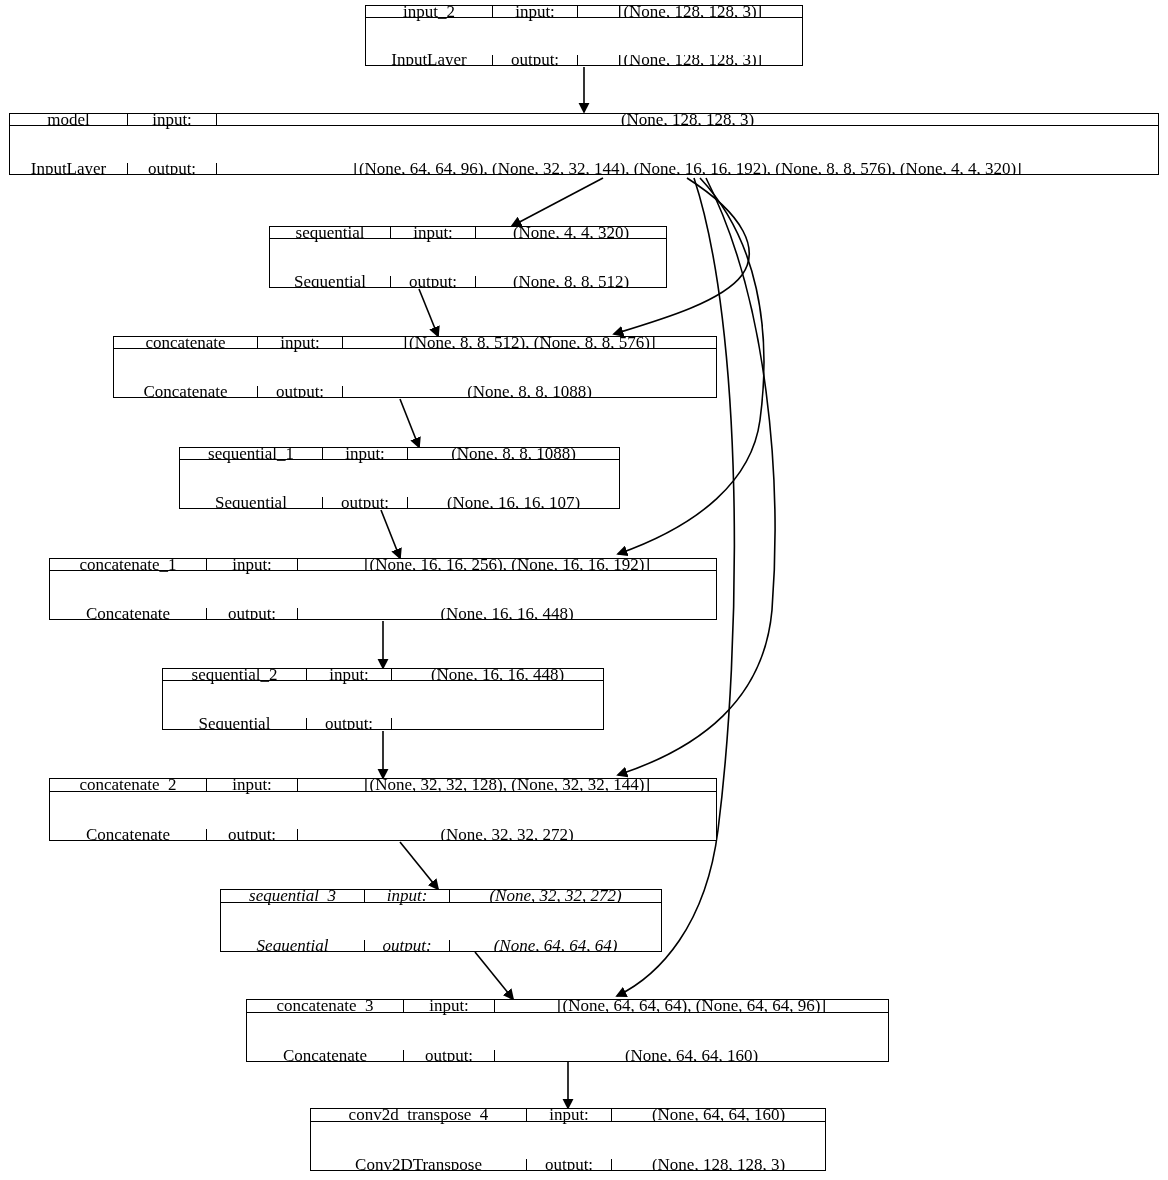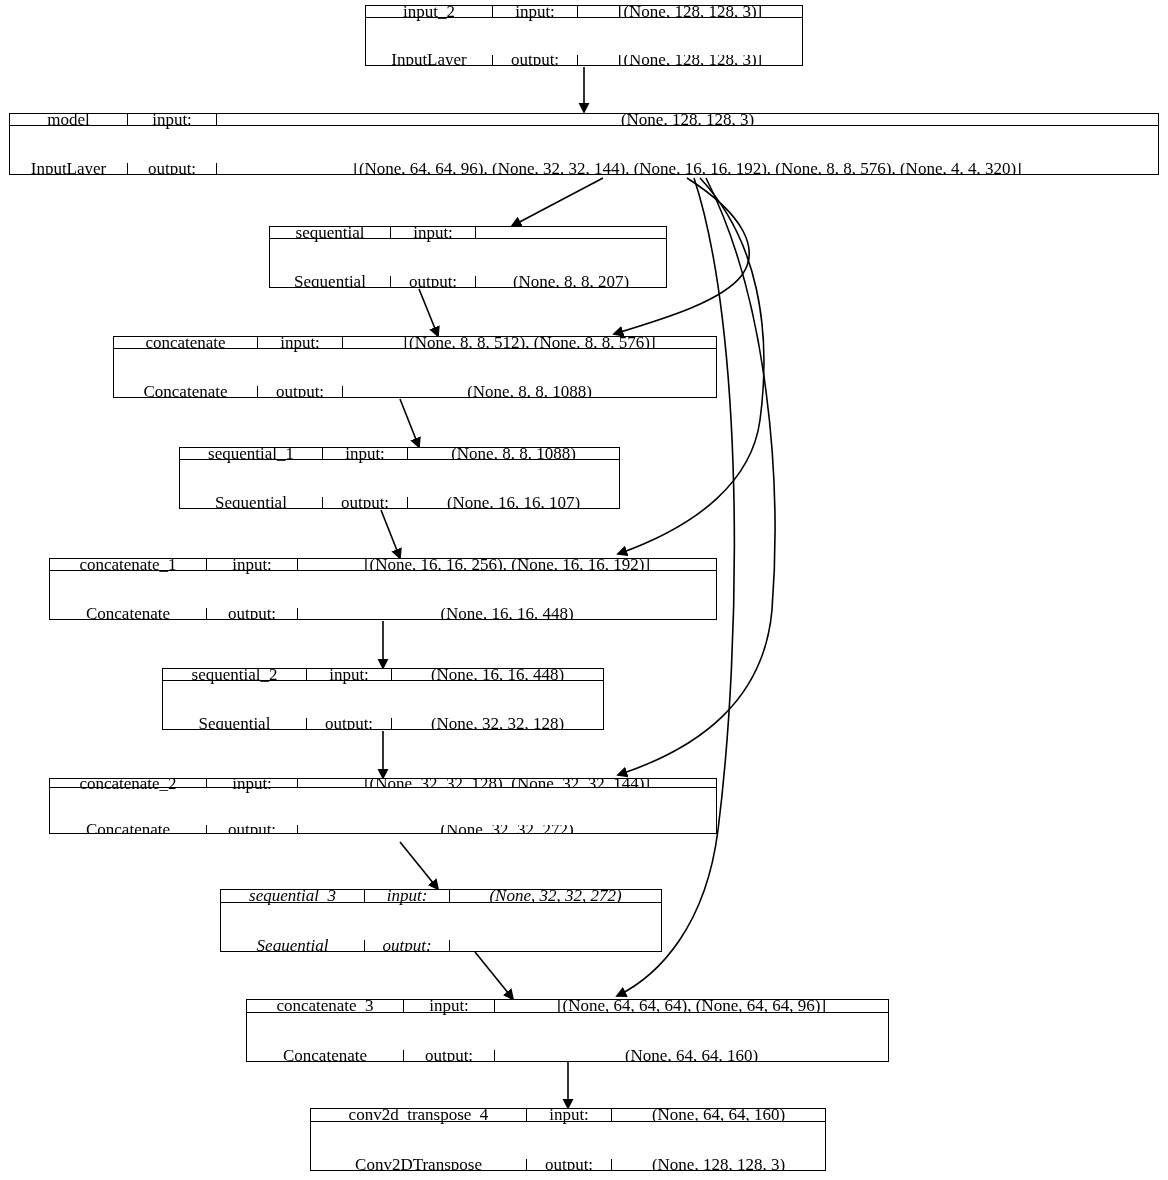--- a/index.html
+++ b/index.html
@@ -129,25 +129,26 @@
       <div class="cell c-name" style="width:118px;">InputLayer</div>
       <div class="cell c-io" style="width:89px;">output:</div>
       <div class="cell c-val" style="flex:1;">[(None, 64, 64, 96), (None, 32, 32, 144), (None, 16, 16, 192), (None, 8, 8, 576), (None, 4, 4, 320)]</div>
     </div>
   </div>
 
   <div class="node" style="left:269px; top:226px; width:398px; height:62px;">
     <div class="node-row row-top">
       <div class="cell c-name" style="width:121px;">sequential</div>
       <div class="cell c-io" style="width:85px;">input:</div>
+      <div class="cell c-val" style="flex:1;">(None, 4, 4, 320)</div>
     </div>
     <div class="node-row">
       <div class="cell c-name" style="width:121px;">Sequential</div>
       <div class="cell c-io" style="width:85px;">output:</div>
-      <div class="cell c-val" style="flex:1;">(None, 8, 8, 207)</div>
+      <div class="cell c-val" style="flex:1;">(None, 8, 8, 512)</div>
     </div>
   </div>
 
   <div class="node" style="left:113px; top:336px; width:604px; height:62px;">
     <div class="node-row row-top">
       <div class="cell c-name" style="width:144px;">concatenate</div>
       <div class="cell c-io" style="width:85px;">input:</div>
       <div class="cell c-val" style="flex:1;">[(None, 8, 8, 512), (None, 8, 8, 576)]</div>
     </div>
     <div class="node-row">
@@ -185,25 +186,24 @@
 
   <div class="node" style="left:162px; top:668px; width:442px; height:62px;">
     <div class="node-row row-top">
       <div class="cell c-name" style="width:144px;">sequential_2</div>
       <div class="cell c-io" style="width:85px;">input:</div>
       <div class="cell c-val" style="flex:1;">(None, 16, 16, 448)</div>
     </div>
     <div class="node-row">
       <div class="cell c-name" style="width:144px;">Sequential</div>
       <div class="cell c-io" style="width:85px;">output:</div>
-      <div class="cell c-val" style="flex:1;">(None, 32, 32, 128)</div>
-    </div>
-  </div>
-
-  <div class="node" style="left:49px; top:778px; width:668px; height:56px;">
+    </div>
+  </div>
+
+  <div class="node" style="left:49px; top:778px; width:668px; height:63px;">
     <div class="node-row row-top">
       <div class="cell c-name" style="width:157px;">concatenate_2</div>
       <div class="cell c-io" style="width:91px;">input:</div>
       <div class="cell c-val" style="flex:1;">[(None, 32, 32, 128), (None, 32, 32, 144)]</div>
     </div>
     <div class="node-row">
       <div class="cell c-name" style="width:157px;">Concatenate</div>
       <div class="cell c-io" style="width:91px;">output:</div>
       <div class="cell c-val" style="flex:1;">(None, 32, 32, 272)</div>
     </div>
@@ -211,20 +211,21 @@
 
   <div class="node" style="left:220px; top:889px; width:442px; height:63px;font-style:italic;">
     <div class="node-row row-top">
       <div class="cell c-name" style="width:144px;">sequential_3</div>
       <div class="cell c-io" style="width:85px;">input:</div>
       <div class="cell c-val" style="flex:1;">(None, 32, 32, 272)</div>
     </div>
     <div class="node-row">
       <div class="cell c-name" style="width:144px;">Sequential</div>
       <div class="cell c-io" style="width:85px;">output:</div>
+      <div class="cell c-val" style="flex:1;">(None, 64, 64, 64)</div>
     </div>
   </div>
 
   <div class="node" style="left:246px; top:999px; width:643px; height:63px;">
     <div class="node-row row-top">
       <div class="cell c-name" style="width:157px;">concatenate_3</div>
       <div class="cell c-io" style="width:91px;">input:</div>
       <div class="cell c-val" style="flex:1;">[(None, 64, 64, 64), (None, 64, 64, 96)]</div>
     </div>
     <div class="node-row">

